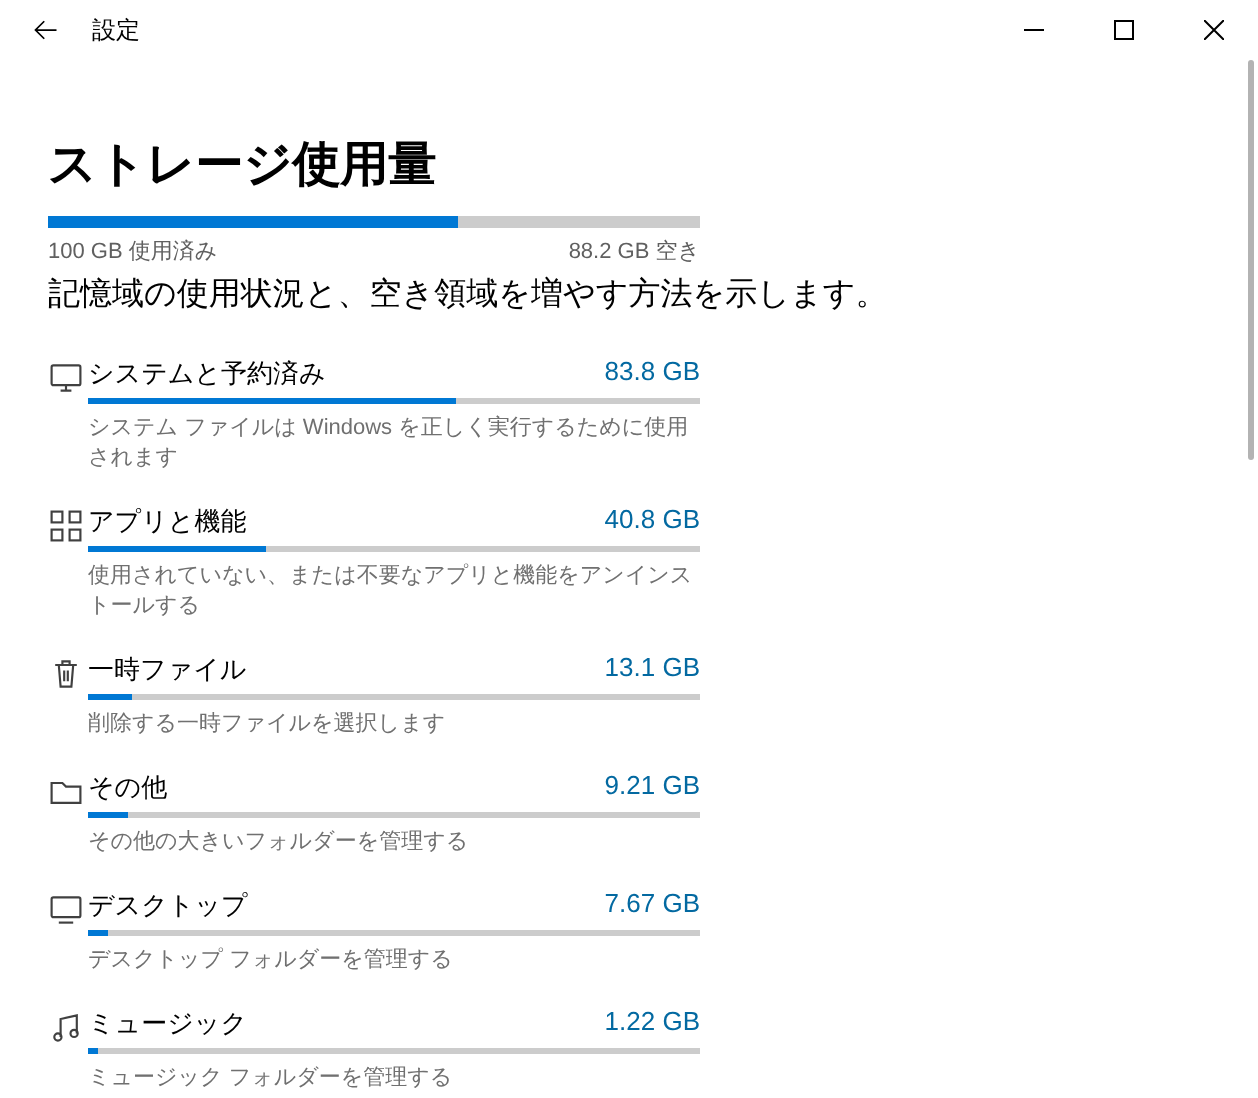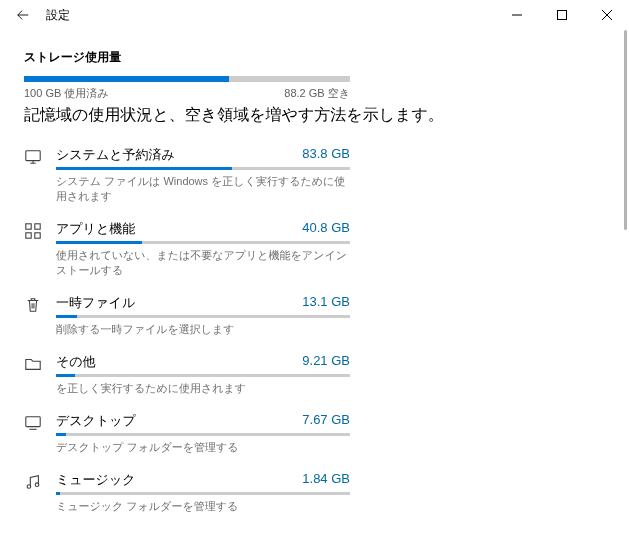--- a/index.html
+++ b/index.html
@@ -66,23 +66,23 @@
   }
   .home-icon {
     display: flex;
     align-items: center;
   }
   .page-title {
     font-size: 26px;
     font-weight: 600;
   }
   .section-title {
-    font-size: 12px;
+    font-size: 24px;
     font-weight: 600;
-    margin: 15px 0 10px 0;
+    margin: 32px 0 10px 0;
   }
   .overall-bar-wrap {
     width: 326px;
   }
   .overall-bar {
     height: 6px;
     background: #cccccc;
     position: relative;
   }
   .overall-bar .fill {
@@ -100,21 +100,21 @@
   .desc {
     font-size: 16px;
     margin: 4px 0 10px 0;
   }
   .cat-list {
     width: 326px;
   }
   .cat {
     display: flex;
     padding: 10px 0 6px 0;
-    gap: 12px;
+    gap: 0;
   }
   .cat .icon-col {
     width: 20px;
     flex-shrink: 0;
     padding-top: 2px;
     color: #404040;
   }
   .cat .body-col {
     flex: 1;
     min-width: 0;
@@ -269,21 +269,21 @@
             </svg>
           </div>
           <div class="body-col">
             <div class="row1">
               <span class="name">その他</span>
               <span class="size">9.21 GB</span>
             </div>
             <div class="bar">
               <div class="fill" style="width:6.594272076372316%"></div>
             </div>
-            <div class="hint">を正しく実行するために使用されます</div>
+            <div class="hint">その他の大きいフォルダーを管理する</div>
           </div>
         </div>
         <div class="cat">
           <div class="icon-col">
             <svg width="18" height="18" viewBox="0 0 20 20">
               <rect x="2" y="3" width="16" height="11" rx="1" stroke="#404040" stroke-width="1.2" fill="none"></rect>
               <path d="M6 17 H14" stroke="#404040" stroke-width="1.2" fill="none"></path>
             </svg>
           </div>
           <div class="body-col">
@@ -301,21 +301,21 @@
           <div class="icon-col">
             <svg width="18" height="18" viewBox="0 0 20 20">
               <path d="M7 15 V5 L16 3 V13" stroke="#404040" stroke-width="1.2" fill="none"></path>
               <circle cx="5.5" cy="15" r="2" stroke="#404040" stroke-width="1.2" fill="none"></circle>
               <circle cx="14.5" cy="13" r="2" stroke="#404040" stroke-width="1.2" fill="none"></circle>
             </svg>
           </div>
           <div class="body-col">
             <div class="row1">
               <span class="name">ミュージック</span>
-              <span class="size">1.84 GB</span>
+              <span class="size">1.22 GB</span>
             </div>
             <div class="bar">
               <div class="fill" style="width:1.5%"></div>
             </div>
             <div class="hint">ミュージック フォルダーを管理する</div>
           </div>
         </div>
       </div>
 
   </div>

